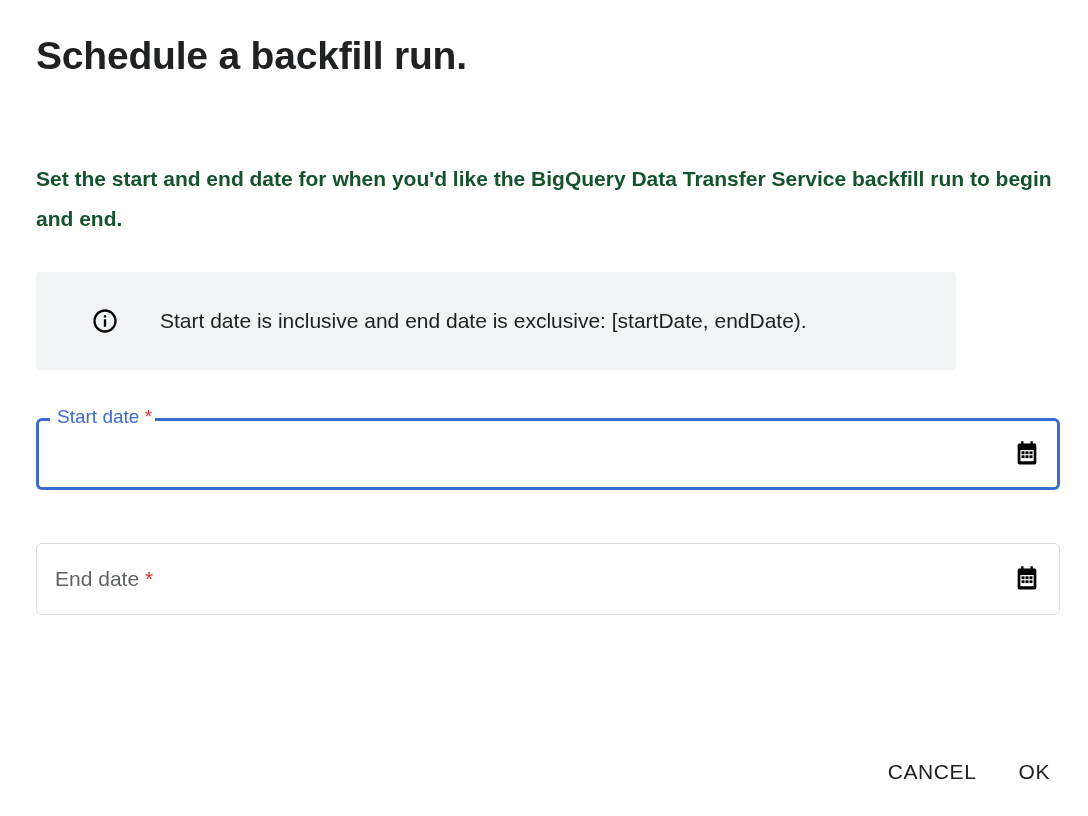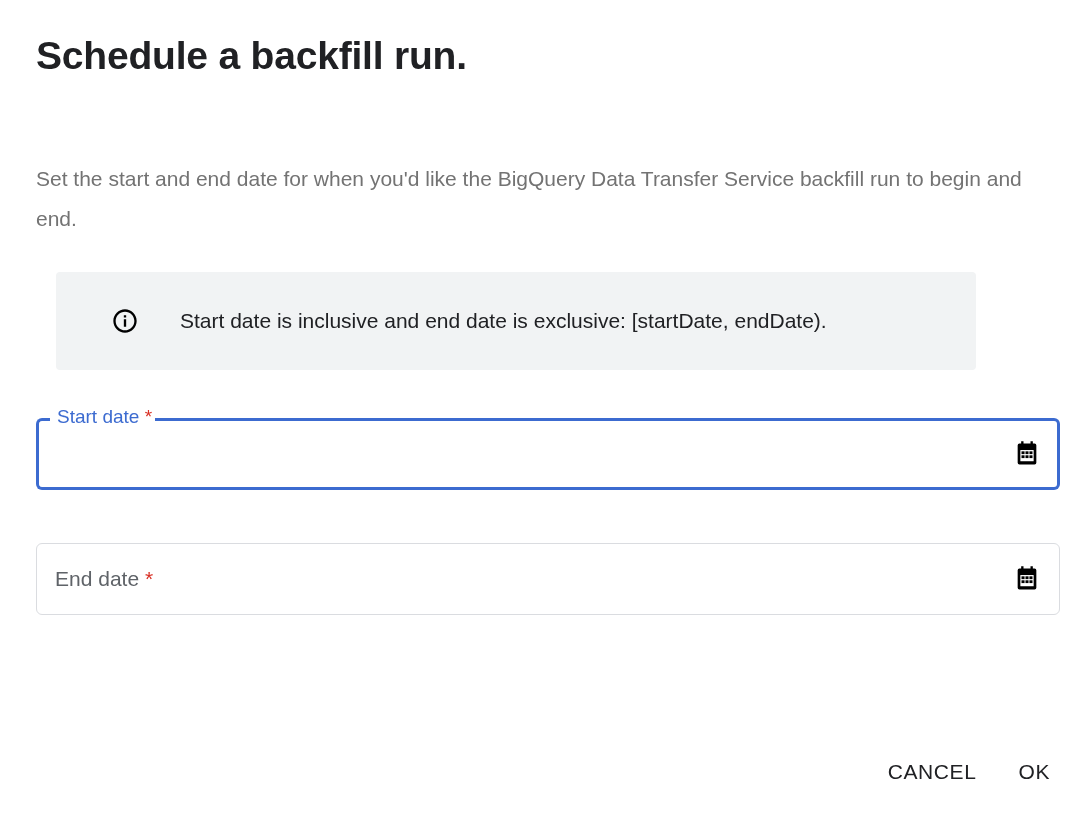--- a/index.html
+++ b/index.html
@@ -35,36 +35,35 @@
   }
 
   
   .dialog-body {
     position: absolute;
     left: 36px;
     top: 159px;
     width: 1016px;
     font-size: 21px;
     line-height: 40px;
-    font-weight: 400;
-    color: #737373;
+    font-weight: 700;
+    color: #14532d;
   }
 
   
   .info-banner {
     position: absolute;
     left: 36px;
     top: 272px;
     width: 920px;
     height: 98px;
     background: #f1f3f4;
     border-radius: 4px;
     display: flex;
     align-items: center;
-    margin-left: 20px;
   }
   .info-icon {
     flex: 0 0 auto;
     margin-left: 55px;
     width: 28px;
     height: 28px;
     display: flex;
     align-items: center;
     justify-content: center;
     color: #000000;

